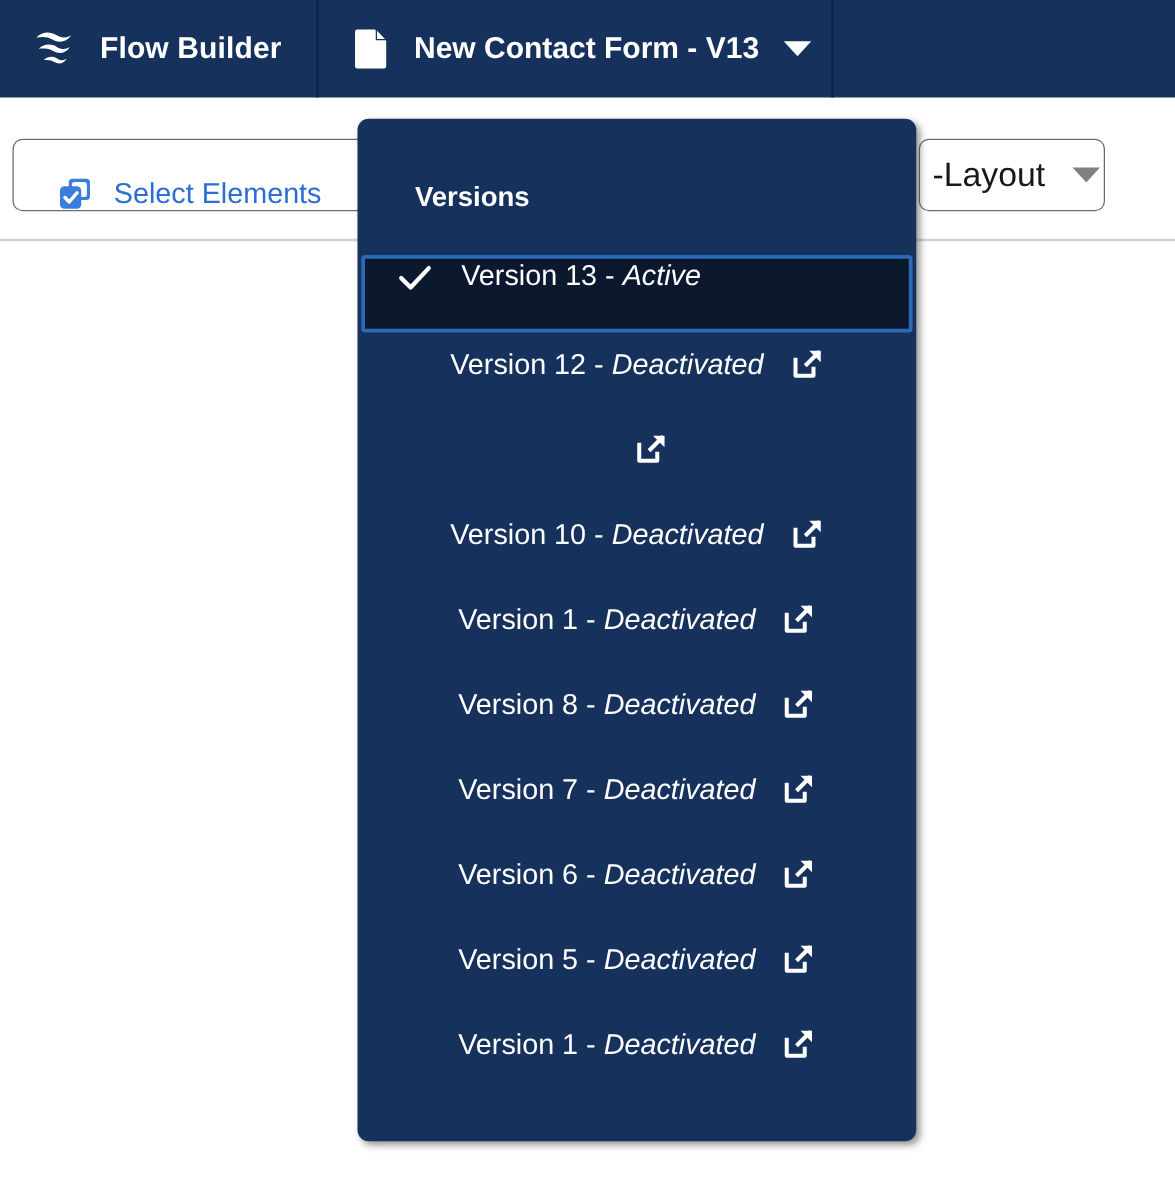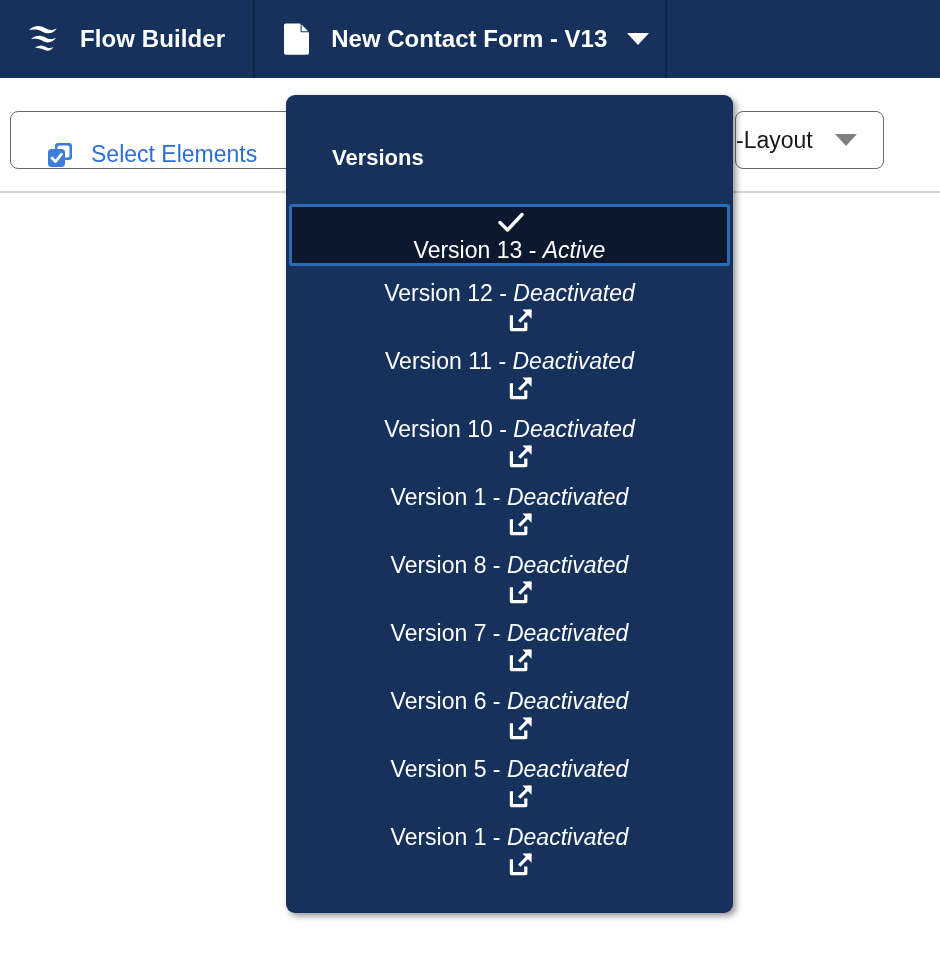--- a/index.html
+++ b/index.html
@@ -112,22 +112,22 @@
     border: 1.5px solid #6b6b6b;
     border-radius: 8px;
     display: flex;
     align-items: center;
     box-sizing: border-box;
     cursor: pointer;
     overflow: hidden;
   }
   .layout-label {
     color: #181818;
-    font-size: 23px;
-    margin-left: 0;
+    font-size: 27px;
+    margin-left: 10px;
     white-space: nowrap;
   }
   .caret-gray {
     width: 0; height: 0;
     border-left: 11px solid transparent;
     border-right: 11px solid transparent;
     border-top: 12px solid #808080;
     margin-left: 22px;
   }
 
@@ -151,26 +151,24 @@
     margin: 0;
   }
   .versions-list {
     margin-top: 33px;
     padding: 0;
     list-style: none;
   }
   .version-row {
     height: 56px;
     display: flex;
-    align-items: center;
     justify-content: center;
     position: relative;
     cursor: pointer;
     margin-bottom: 12px;
-    flex-direction: column;
   }
   .version-row.active {
     border: 3px solid #2d6ab5;
     background: #0b182e;
     border-radius: 3px;
     margin: 0 3px 12px 3px;
     justify-content: flex-start;
   }
   .check-icon {
     width: 30px; height: 30px;
@@ -254,21 +252,20 @@
       </li>
       <li class="version-row">
         <span class="version-label"><span>Version 12</span><span> - </span><span class="version-status">Deactivated</span></span>
         <span class="ext-icon"><svg viewBox="0 0 26 26" width="26" height="26" aria-hidden="true">
             <path d="M3.4 8.2 v14.4 h14.4 v-7.2" stroke="#ffffff" stroke-width="3.2" fill="none" stroke-linejoin="round" stroke-linecap="butt"></path>
             <path d="M11.2 14.6 L22.6 3.2" stroke="#ffffff" stroke-width="3.2" fill="none" stroke-linecap="butt"></path>
             <path d="M14.4 2.6 h9.2 v9.2 z" fill="#ffffff"></path>
           </svg></span>
       </li>
       <li class="version-row">
-        <span class="version-label"><span>Version 11</span><span> - </span><span class="version-status">Deactivated</span></span>
         <span class="ext-icon"><svg viewBox="0 0 26 26" width="26" height="26" aria-hidden="true">
             <path d="M3.4 8.2 v14.4 h14.4 v-7.2" stroke="#ffffff" stroke-width="3.2" fill="none" stroke-linejoin="round" stroke-linecap="butt"></path>
             <path d="M11.2 14.6 L22.6 3.2" stroke="#ffffff" stroke-width="3.2" fill="none" stroke-linecap="butt"></path>
             <path d="M14.4 2.6 h9.2 v9.2 z" fill="#ffffff"></path>
           </svg></span>
       </li>
       <li class="version-row">
         <span class="version-label"><span>Version 10</span><span> - </span><span class="version-status">Deactivated</span></span>
         <span class="ext-icon"><svg viewBox="0 0 26 26" width="26" height="26" aria-hidden="true">
             <path d="M3.4 8.2 v14.4 h14.4 v-7.2" stroke="#ffffff" stroke-width="3.2" fill="none" stroke-linejoin="round" stroke-linecap="butt"></path>

